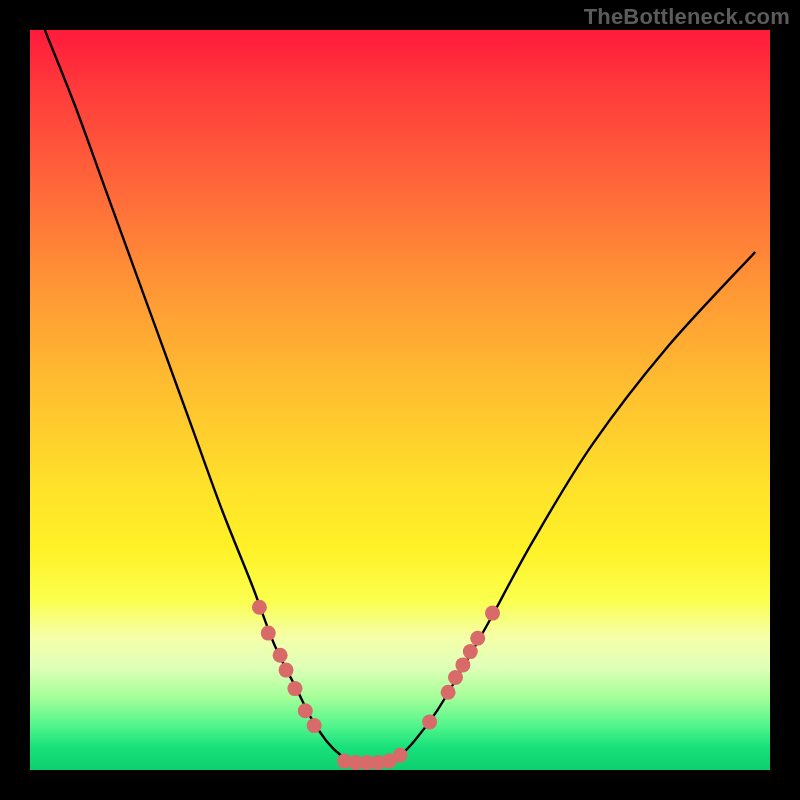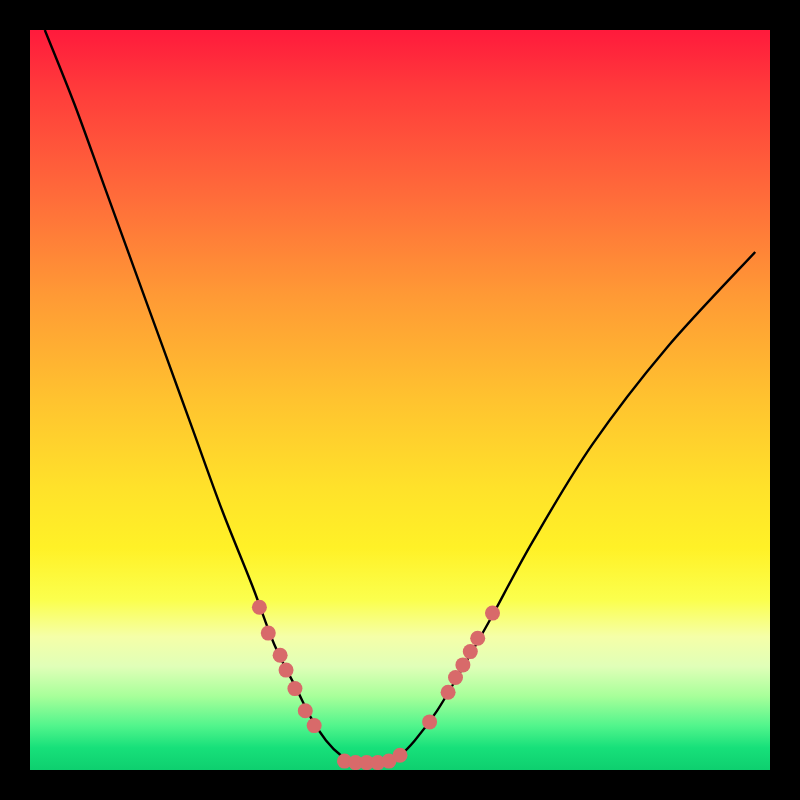--- a/index.html
+++ b/index.html
@@ -84,13 +84,14 @@
           <circle cx="399.60" cy="691.90" r="7.5" fill="#d86a6a" stroke="#c65e5e" stroke-width="0"></circle>
           <circle cx="418.10" cy="662.30" r="7.5" fill="#d86a6a" stroke="#c65e5e" stroke-width="0"></circle>
           <circle cx="425.50" cy="647.50" r="7.5" fill="#d86a6a" stroke="#c65e5e" stroke-width="0"></circle>
           <circle cx="432.90" cy="634.92" r="7.5" fill="#d86a6a" stroke="#c65e5e" stroke-width="0"></circle>
           <circle cx="440.30" cy="621.60" r="7.5" fill="#d86a6a" stroke="#c65e5e" stroke-width="0"></circle>
           <circle cx="447.70" cy="608.28" r="7.5" fill="#d86a6a" stroke="#c65e5e" stroke-width="0"></circle>
           <circle cx="462.50" cy="583.12" r="7.5" fill="#d86a6a" stroke="#c65e5e" stroke-width="0"></circle>
         </g>
     </svg>
   </div>
+  <div class="watermark">TheBottleneck.com</div>
 </div>
 
 </body></html>

